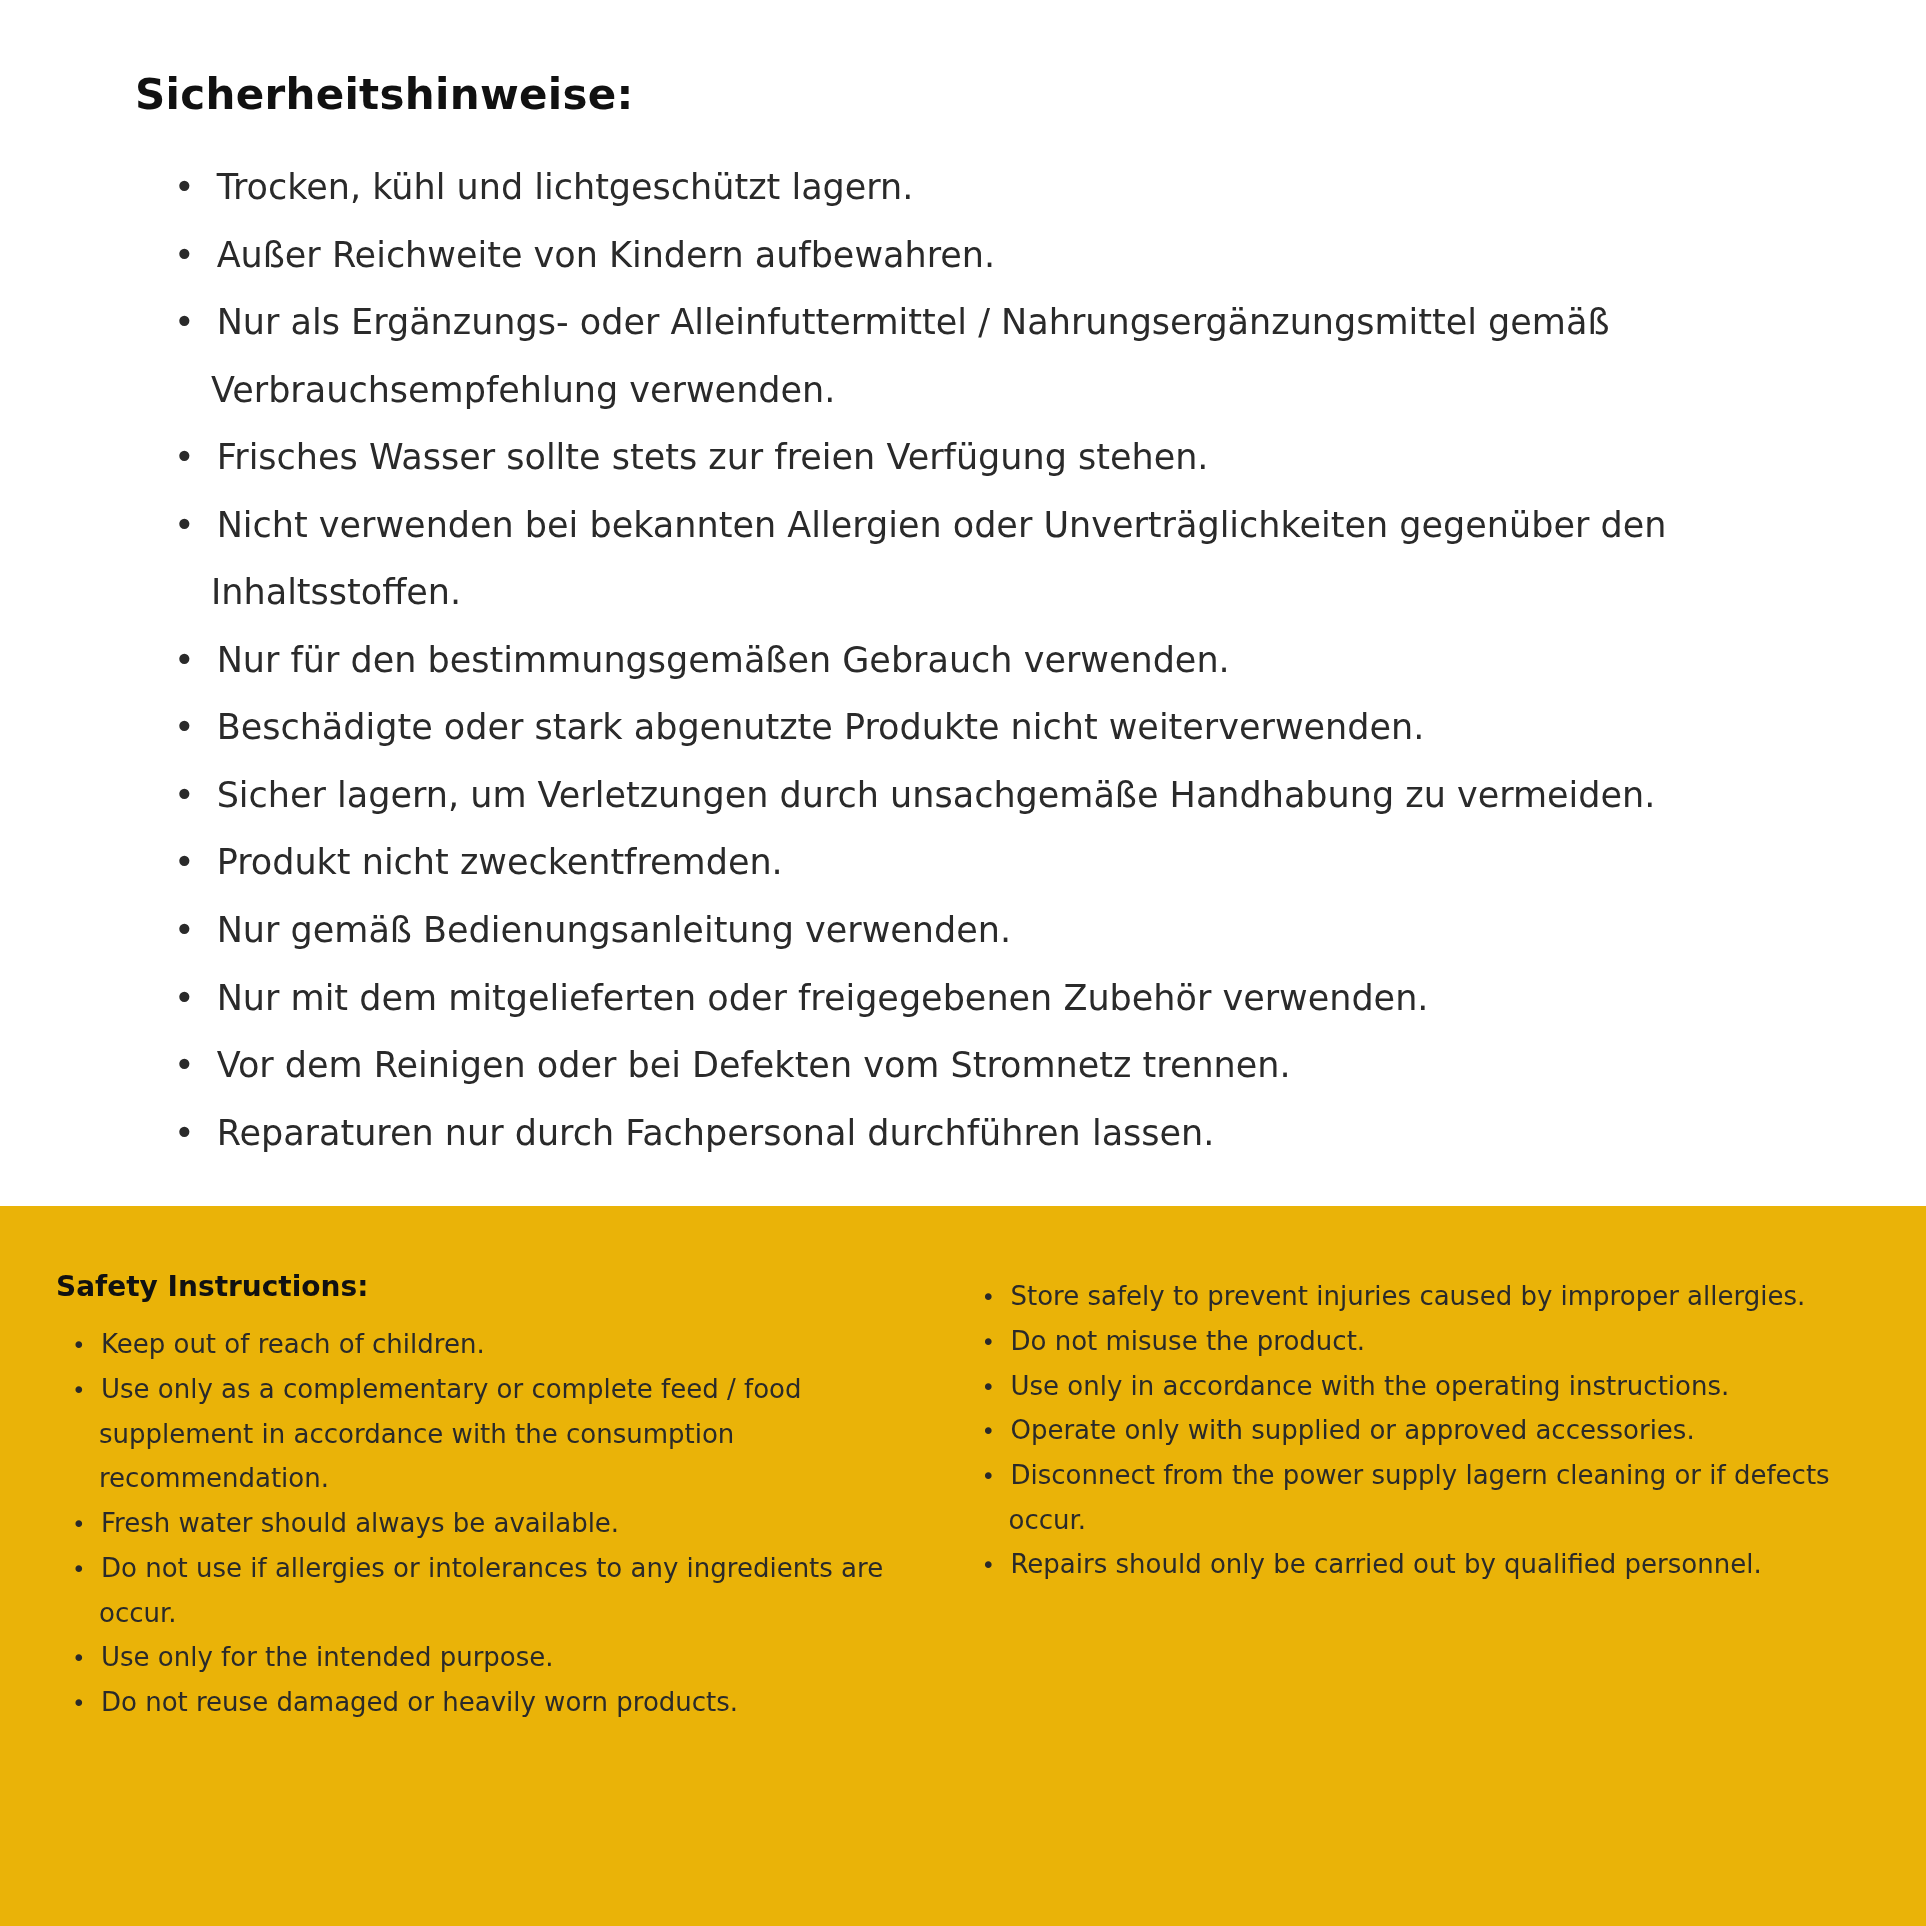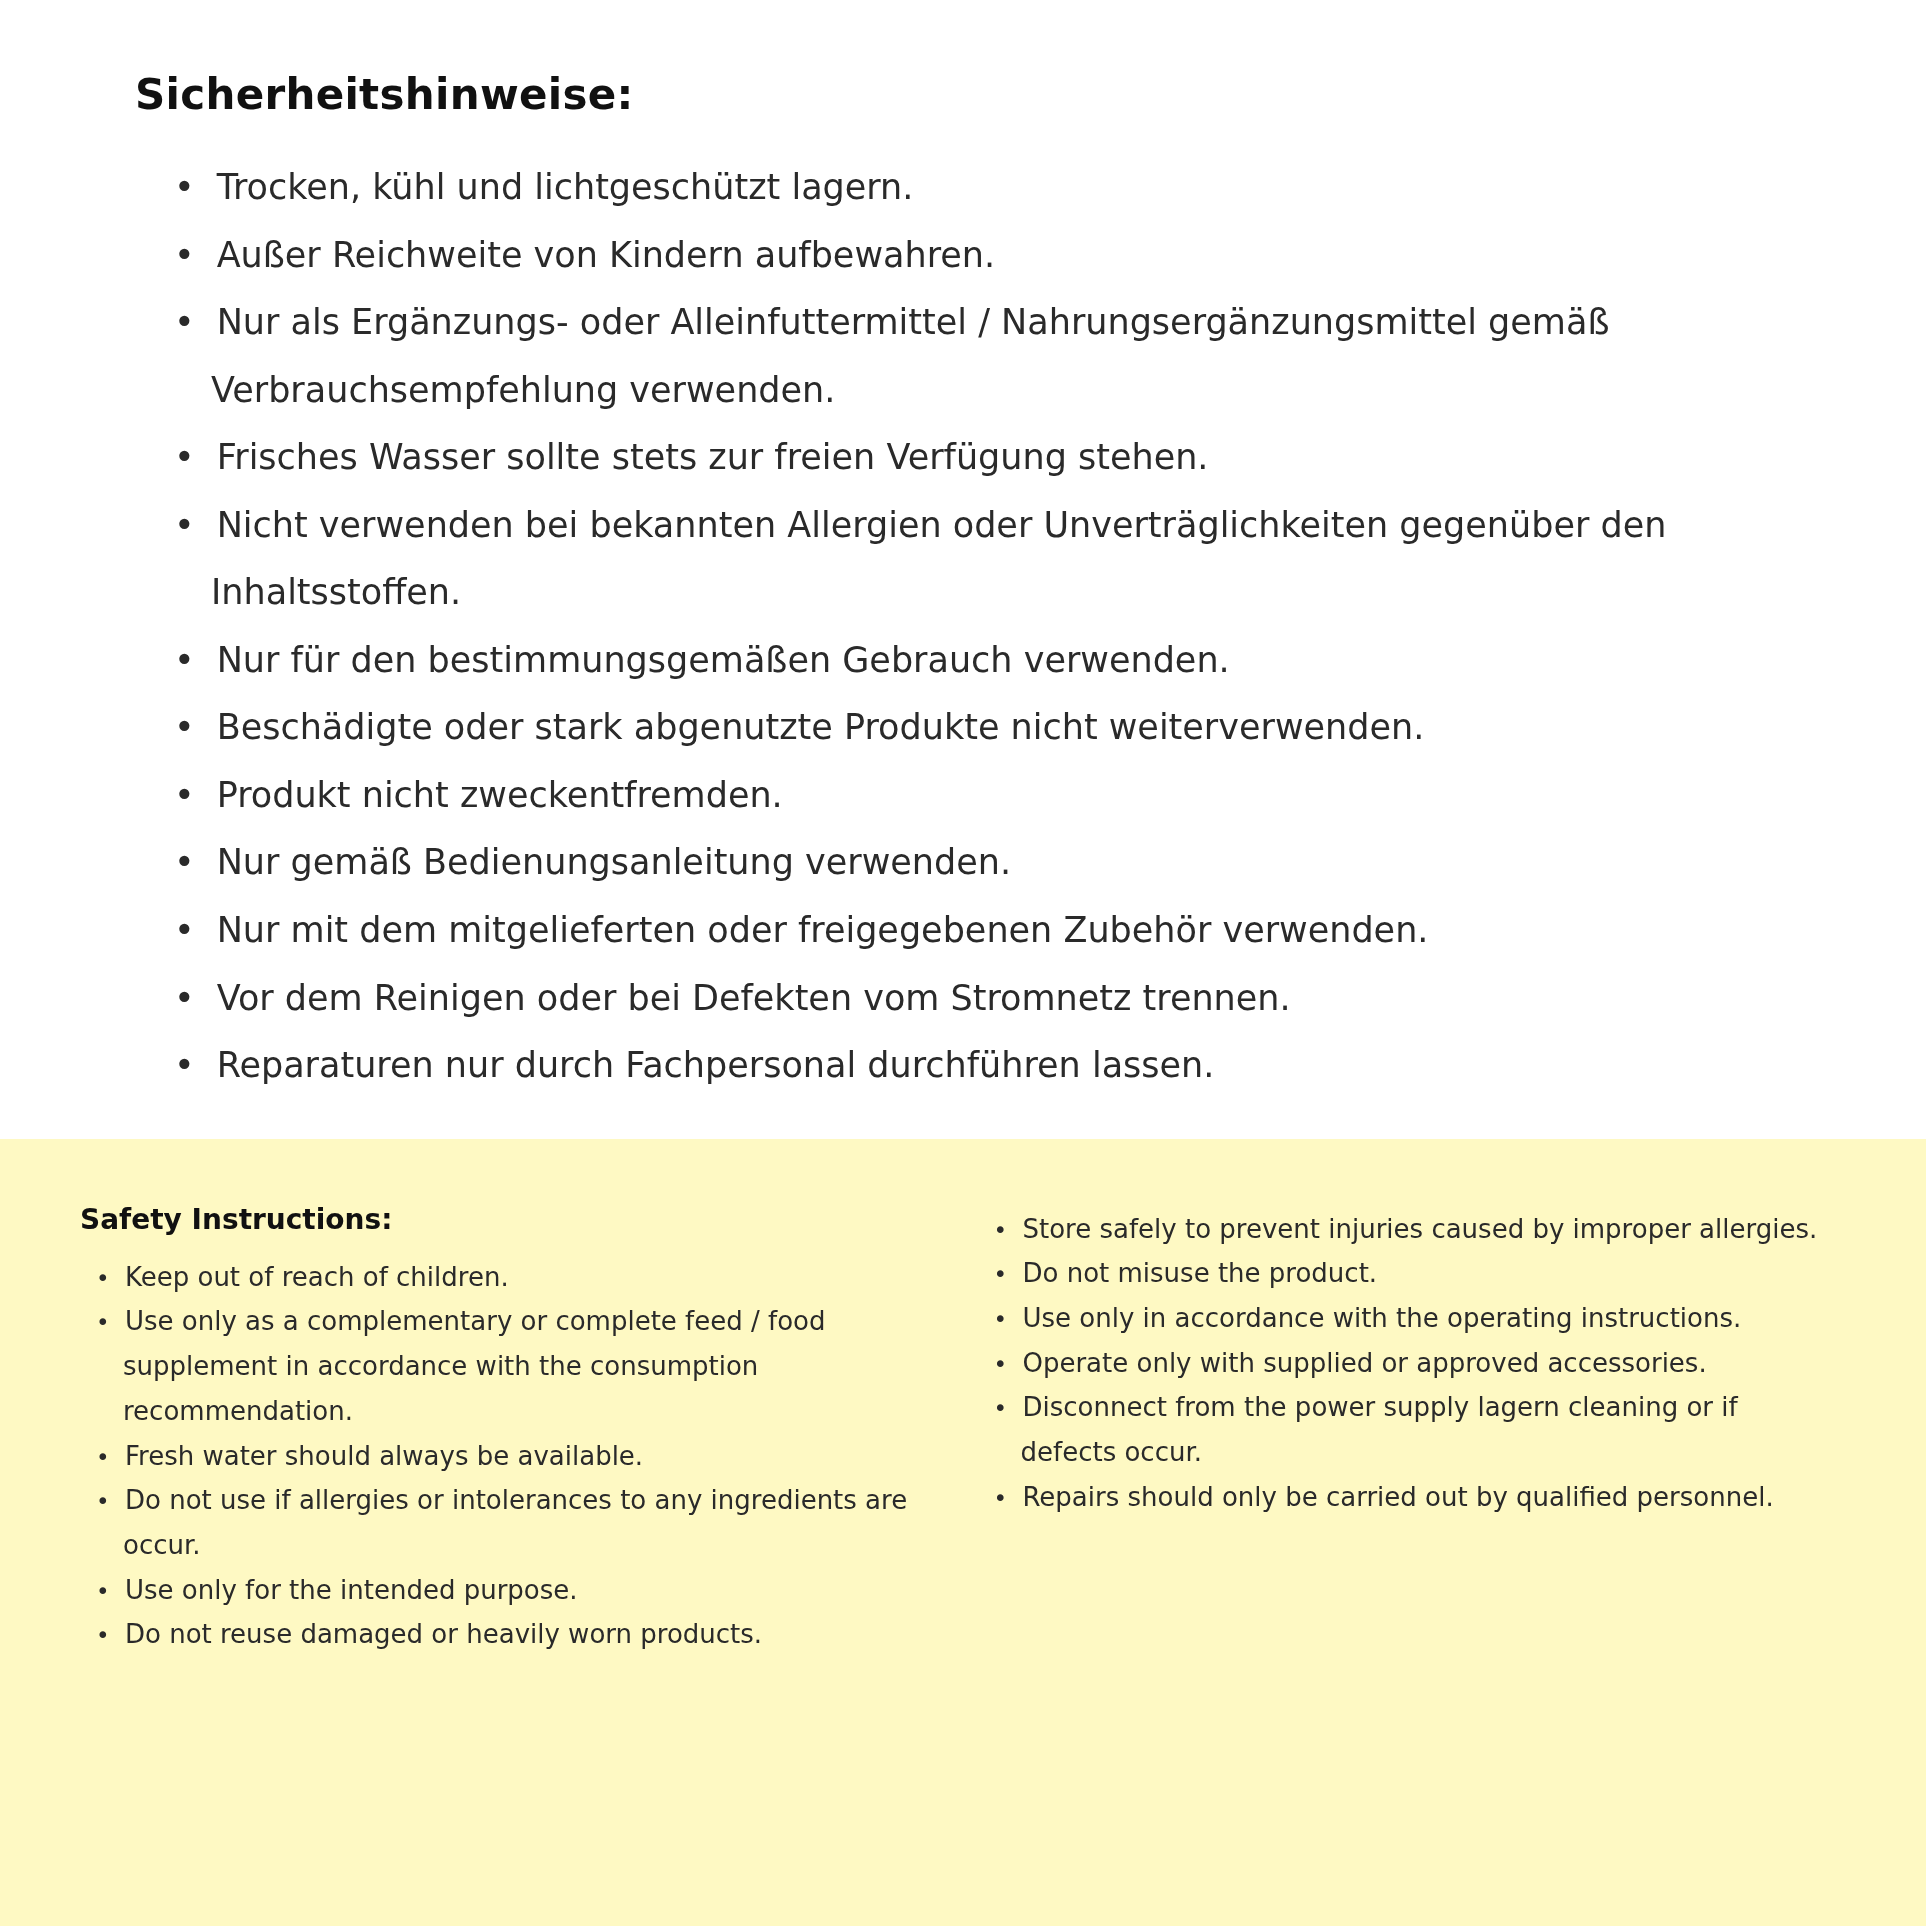--- a/index.html
+++ b/index.html
@@ -42,23 +42,23 @@
     padding-left: 37px;
     text-indent: -37px;
   }
   .de-list li::before {
     content: "\2022";
     margin-right: 22px;
     color: #2a2a2a;
   }
   
   .en-section {
-    background: #fef9c3;
+    background: #eab308;
     flex: 1 1 auto;
-    padding: 64px 96px 51px 80px;
+    padding: 64px 96px 51px 56px;
     box-sizing: border-box;
     display: flex;
     gap: 77px;
     align-items: flex-start;
   }
   .en-col {
     flex: 1 1 0;
     min-width: 0;
   }
   .en-title {
@@ -96,20 +96,21 @@
 <section class="de-section">
   <h1 class="de-title">Sicherheitshinweise:</h1>
   <ul class="de-list">
     <li>Trocken, kühl und lichtgeschützt lagern.</li>
     <li>Außer Reichweite von Kindern aufbewahren.</li>
     <li>Nur als Ergänzungs- oder Alleinfuttermittel / Nahrungsergänzungsmittel gemäß Verbrauchsempfehlung verwenden.</li>
     <li>Frisches Wasser sollte stets zur freien Verfügung stehen.</li>
     <li>Nicht verwenden bei bekannten Allergien oder Unverträglichkeiten gegenüber den Inhaltsstoffen.</li>
     <li>Nur für den bestimmungsgemäßen Gebrauch verwenden.</li>
     <li>Beschädigte oder stark abgenutzte Produkte nicht weiterverwenden.</li>
+    <li>Sicher lagern, um Verletzungen durch unsachgemäße Handhabung zu vermeiden.</li>
     <li>Produkt nicht zweckentfremden.</li>
     <li>Nur gemäß Bedienungsanleitung verwenden.</li>
     <li>Nur mit dem mitgelieferten oder freigegebenen Zubehör verwenden.</li>
     <li>Vor dem Reinigen oder bei Defekten vom Stromnetz trennen.</li>
     <li>Reparaturen nur durch Fachpersonal durchführen lassen.</li>
   </ul>
 </section>
 
 <section class="en-section">
   <div class="en-col en-col-left">

